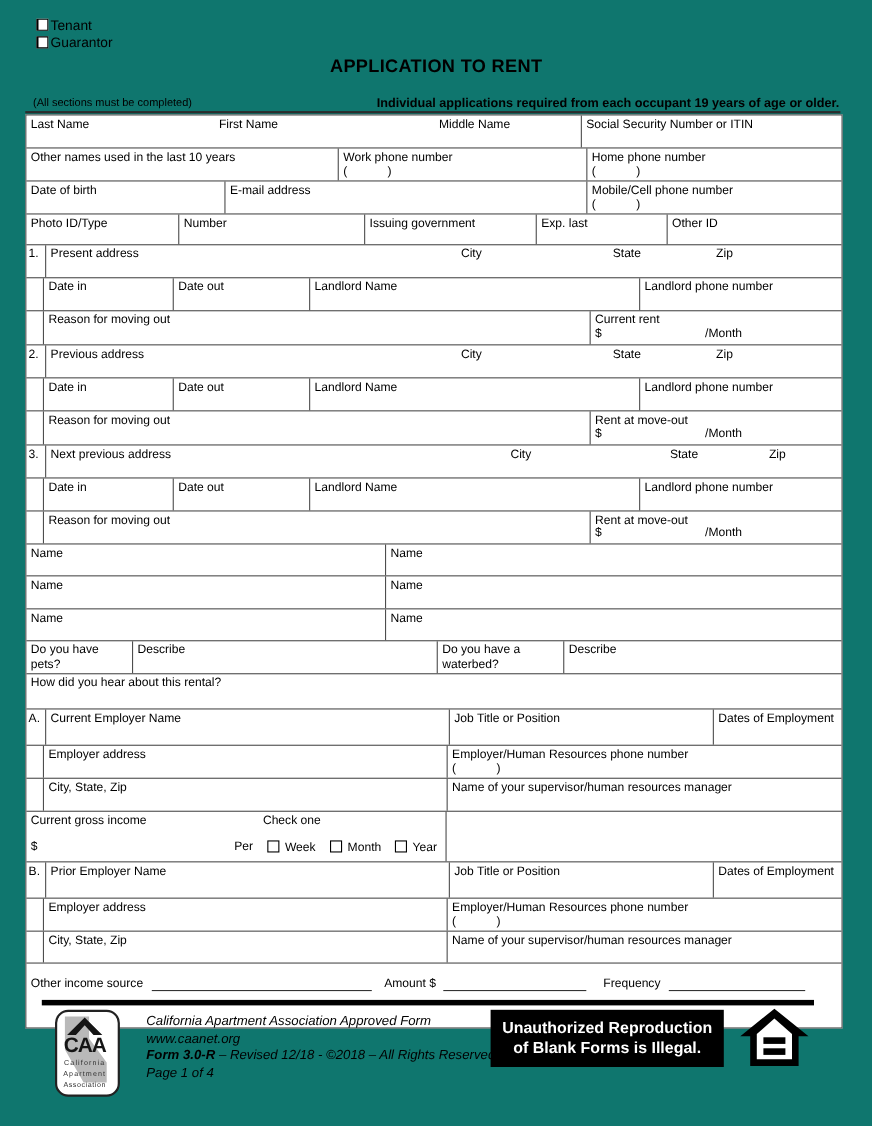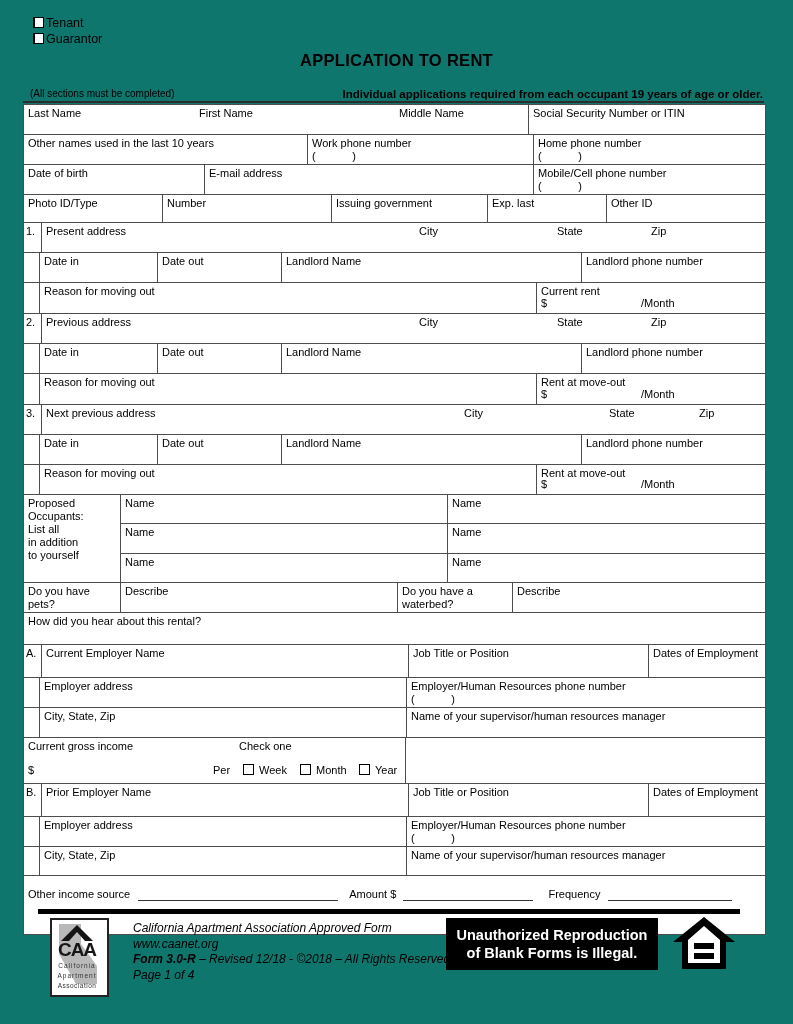--- a/index.html
+++ b/index.html
@@ -29,21 +29,21 @@
   .occ-side span{display:block;}
   .two span{display:block;}
   .opt{position:absolute;top:0;white-space:nowrap;}
   .kb2{display:inline-block;width:9px;height:9px;border:1.5px solid #000;margin-right:5px;vertical-align:-1px;background:#fff;}
   .grossline{position:absolute;left:4px;right:4px;bottom:5px;height:14px;font-size:11px;}
   .oi{padding:12px 0 0 4px;font-size:11px;}
   .oi-row{height:27px;white-space:nowrap;}
   .ul{display:inline-block;height:12px;border-bottom:1px solid #333;vertical-align:bottom;}
   
   .bar{position:absolute;left:38px;top:909px;width:702px;height:5px;background:#000;}
-  .logo{position:absolute;left:50px;top:918px;width:55px;height:75px;border:2px solid #222;border-radius:0;background:#fff;overflow:hidden;}
+  .logo{position:absolute;left:50px;top:918px;width:55px;height:75px;border:2px solid #222;border-radius:12px;background:#fff;overflow:hidden;}
   .ftext{position:absolute;left:133px;top:921px;font-size:12px;line-height:15.5px;font-style:italic;}
   .warn{position:absolute;left:446px;top:918px;width:212px;height:52px;background:#000;color:#fff;text-align:center;font-weight:bold;font-size:14.5px;line-height:18px;padding-top:8px;box-sizing:border-box;}
   .eh{position:absolute;left:672px;top:916px;width:64px;height:54px;}
 </style>
 </head>
 <body>
 
 <div id="page">
 
   <div class="types">
@@ -154,27 +154,20 @@
     <div class="r h29">
       <div class="c sp" style="width:15px"></div>
       <div class="c" style="width:492px"><span>Reason for moving out</span></div>
       <div class="c fl">
         <span>Rent at move-out</span>
         <div class="rentline"><span>$</span><span class="pm">/Month</span></div>
       </div>
     </div>
 
     <div class="r h87">
-      <div class="c occ-side" style="width:92px">
-        <span>Proposed</span>
-        <span>Occupants:</span>
-        <span>List all</span>
-        <span>in addition</span>
-        <span>to yourself</span>
-      </div>
       <div class="fl" style="display:flex;flex-direction:column">
         <div class="r h29" style="border-bottom:1px solid #4d4d4d">
           <div class="c" style="width:322px"><span>Name</span></div>
           <div class="c fl"><span>Name</span></div>
         </div>
         <div class="r h29" style="border-bottom:1px solid #4d4d4d">
           <div class="c" style="width:322px"><span>Name</span></div>
           <div class="c fl"><span>Name</span></div>
         </div>
         <div class="r h29 nb">

